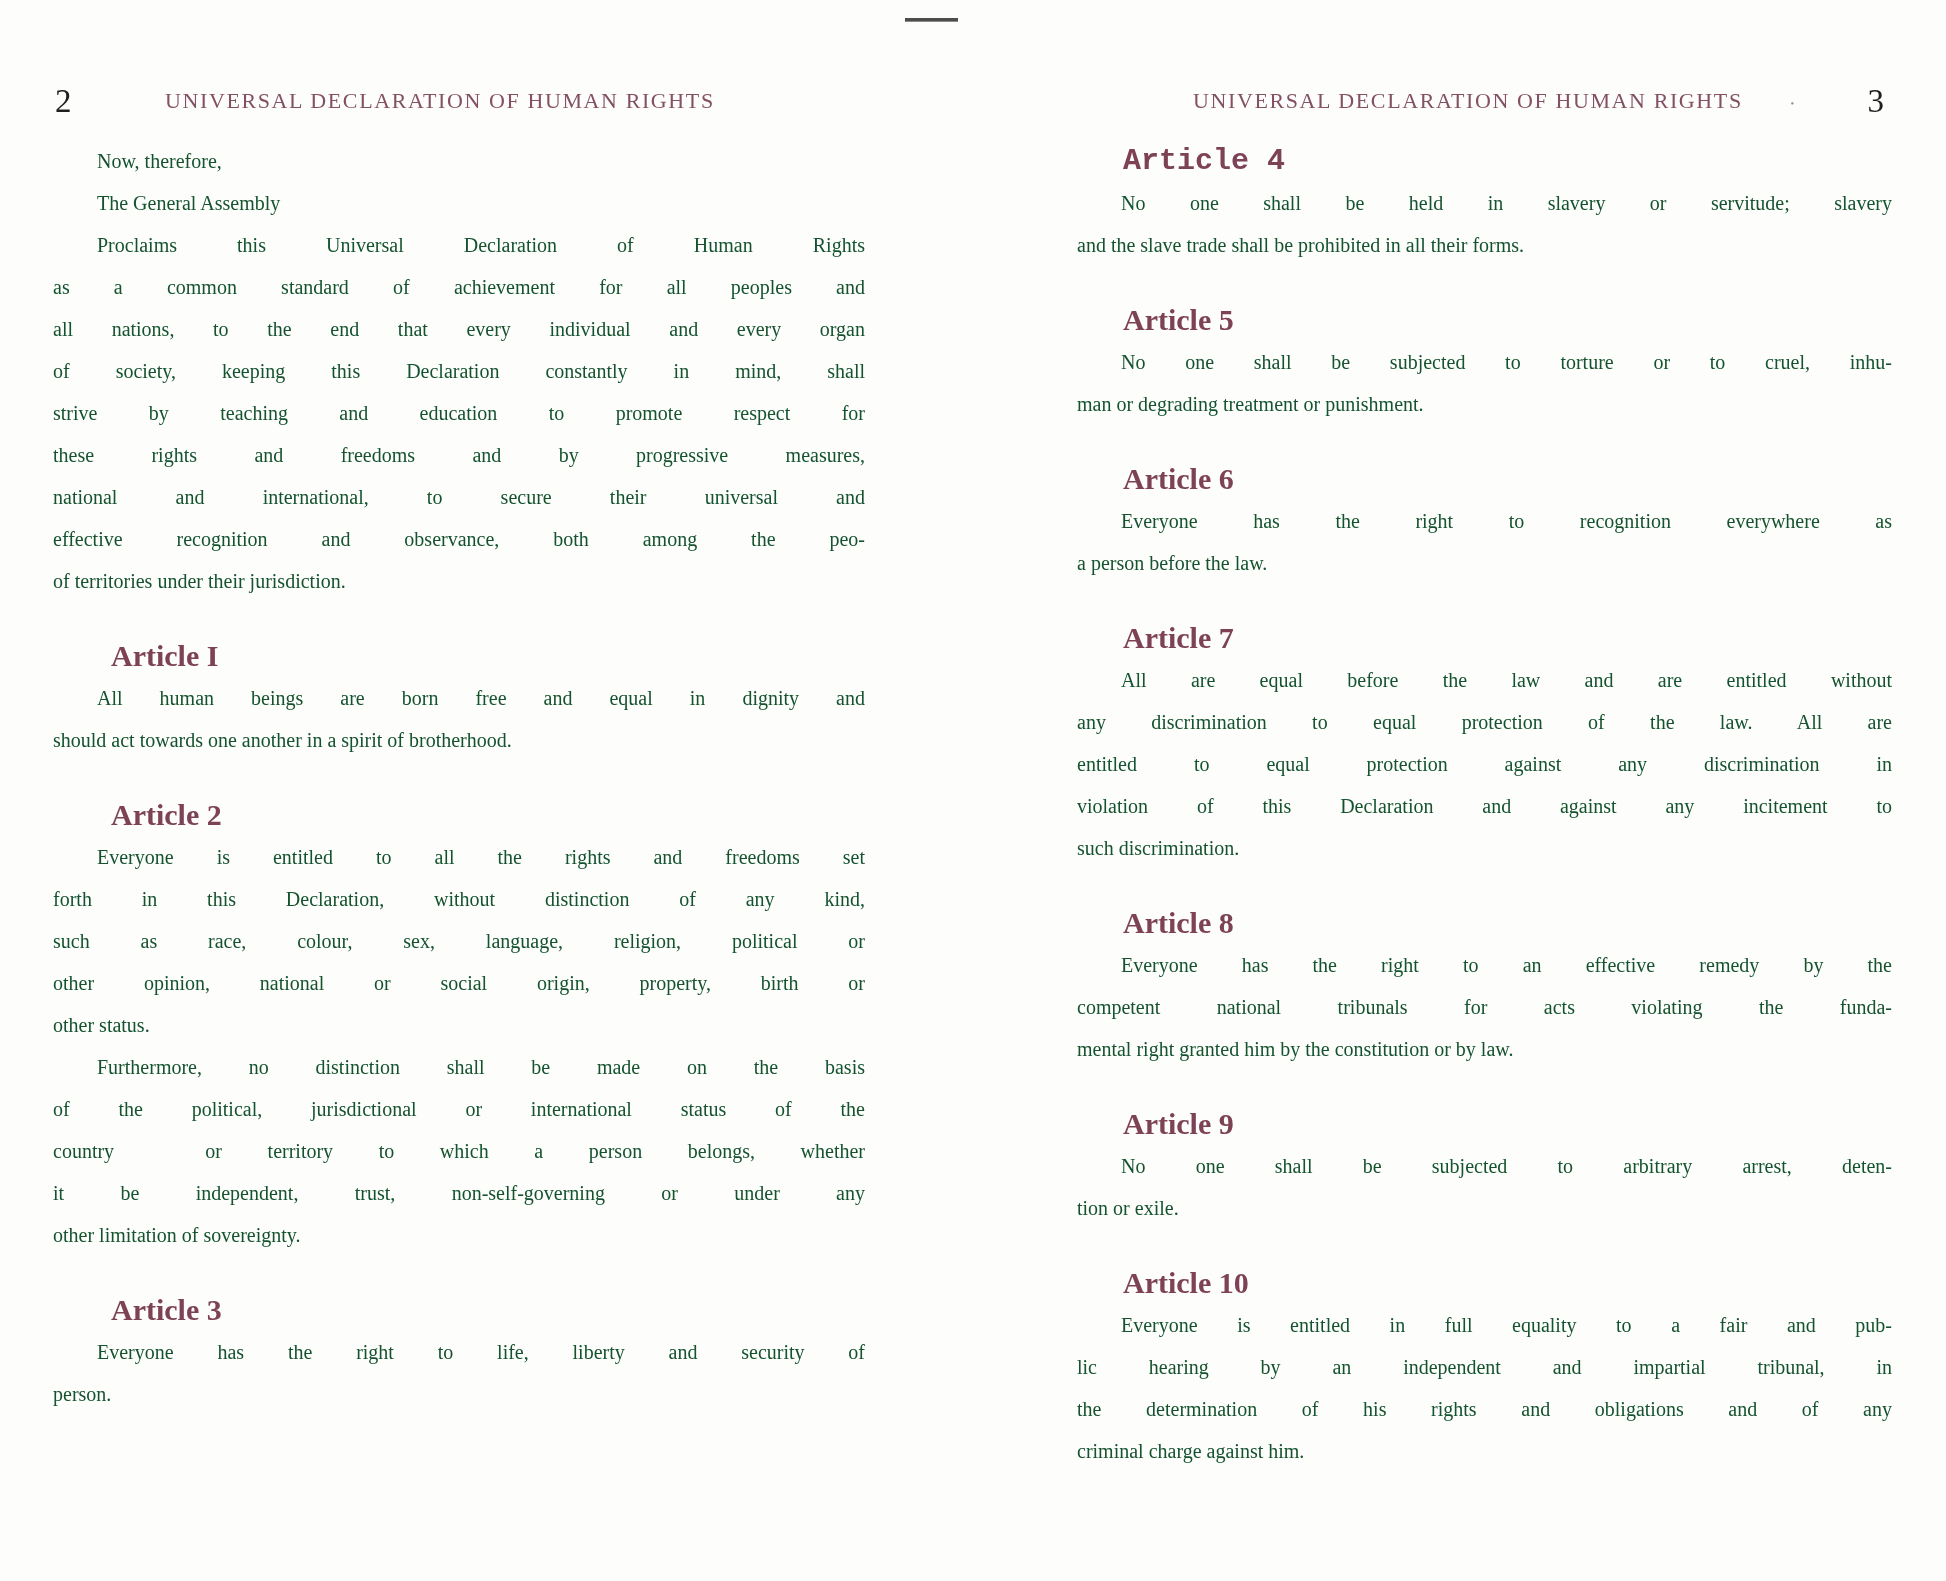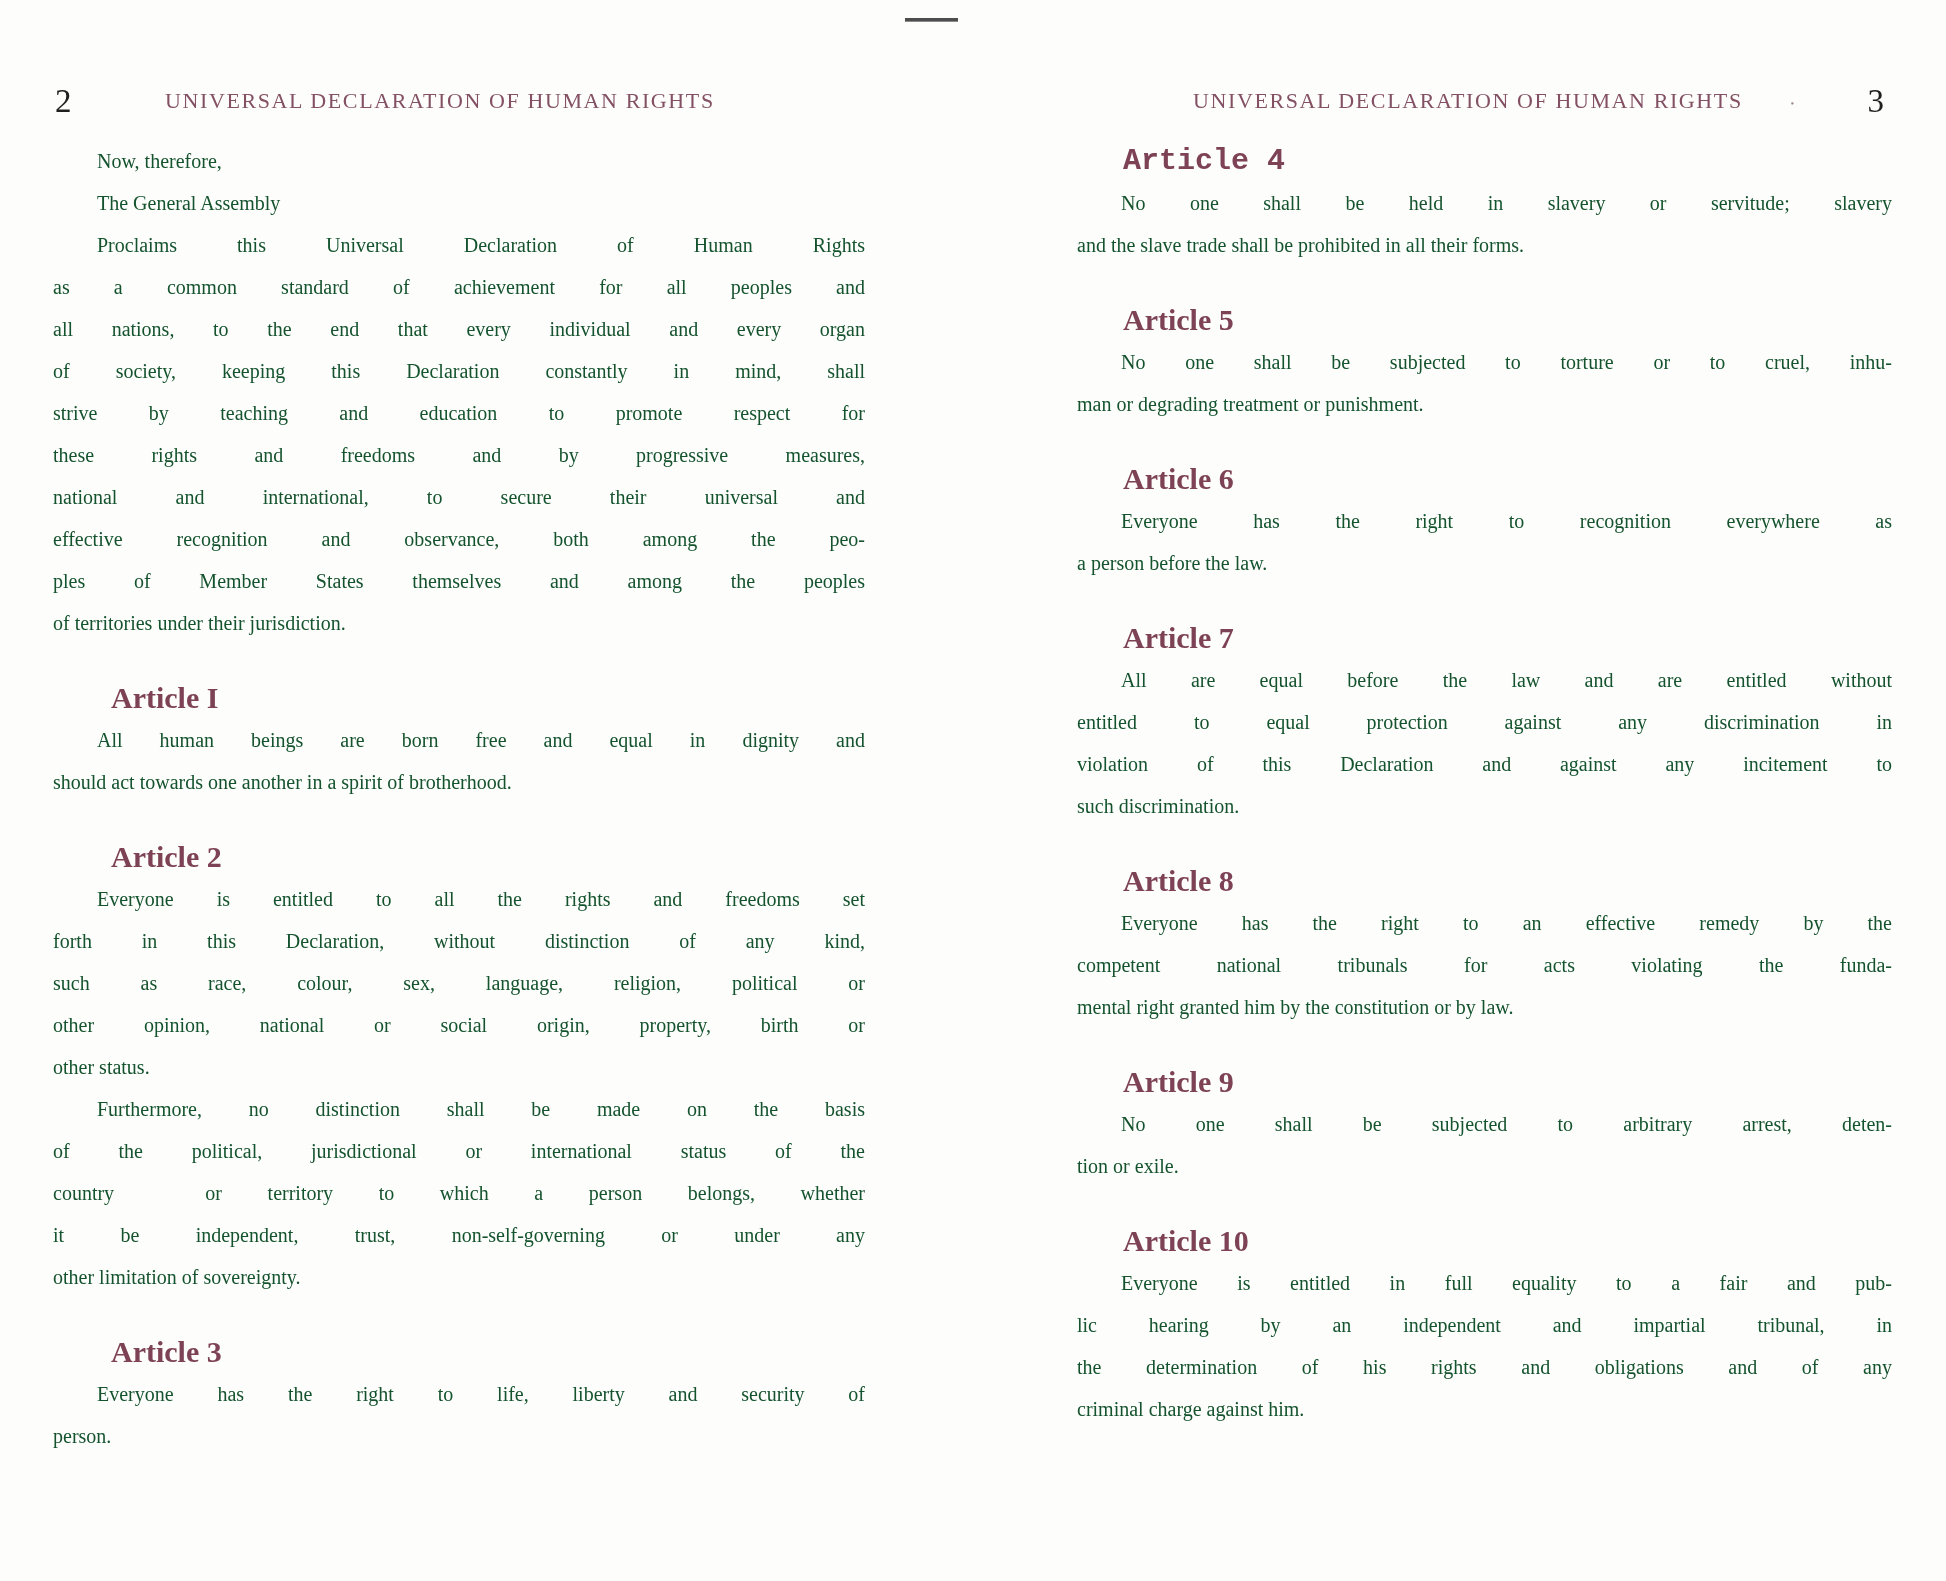--- a/index.html
+++ b/index.html
@@ -122,21 +122,20 @@
         </div>
         <div class="para">
           <div class="line first">Proclaims this Universal Declaration of Human Rights</div>
           <div class="line">as a common standard of achievement for all peoples and</div>
           <div class="line">all nations, to the end that every individual and every organ</div>
           <div class="line">of society, keeping this Declaration constantly in mind, shall</div>
           <div class="line">strive by teaching and education to promote respect for</div>
           <div class="line">these rights and freedoms and by progressive measures,</div>
           <div class="line">national and international, to secure their universal and</div>
           <div class="line">effective recognition and observance, both among the peo-</div>
-          <div class="line">ples of Member States themselves and among the peoples</div>
           <div class="line last">of territories under their jurisdiction.</div>
         </div>
         <div class="heading">Article I</div>
         <div class="para">
           <div class="line first">All human beings are born free and equal in dignity and</div>
           <div class="line last">should act towards one another in a spirit of brotherhood.</div>
         </div>
         <div class="heading">Article 2</div>
         <div class="para">
           <div class="line first">Everyone is entitled to all the rights and freedoms set</div>
@@ -178,20 +177,21 @@
           <div class="line last">man or degrading treatment or punishment.</div>
         </div>
         <div class="heading">Article 6</div>
         <div class="para">
           <div class="line first">Everyone has the right to recognition everywhere as</div>
           <div class="line last">a person before the law.</div>
         </div>
         <div class="heading">Article 7</div>
         <div class="para">
           <div class="line first">All are equal before the law and are entitled without</div>
+          <div class="line">any discrimination to equal protection of the law. All are</div>
           <div class="line">entitled to equal protection against any discrimination in</div>
           <div class="line">violation of this Declaration and against any incitement to</div>
           <div class="line last">such discrimination.</div>
         </div>
         <div class="heading">Article 8</div>
         <div class="para">
           <div class="line first">Everyone has the right to an effective remedy by the</div>
           <div class="line">competent national tribunals for acts violating the funda-</div>
           <div class="line last">mental right granted him by the constitution or by law.</div>
         </div>

